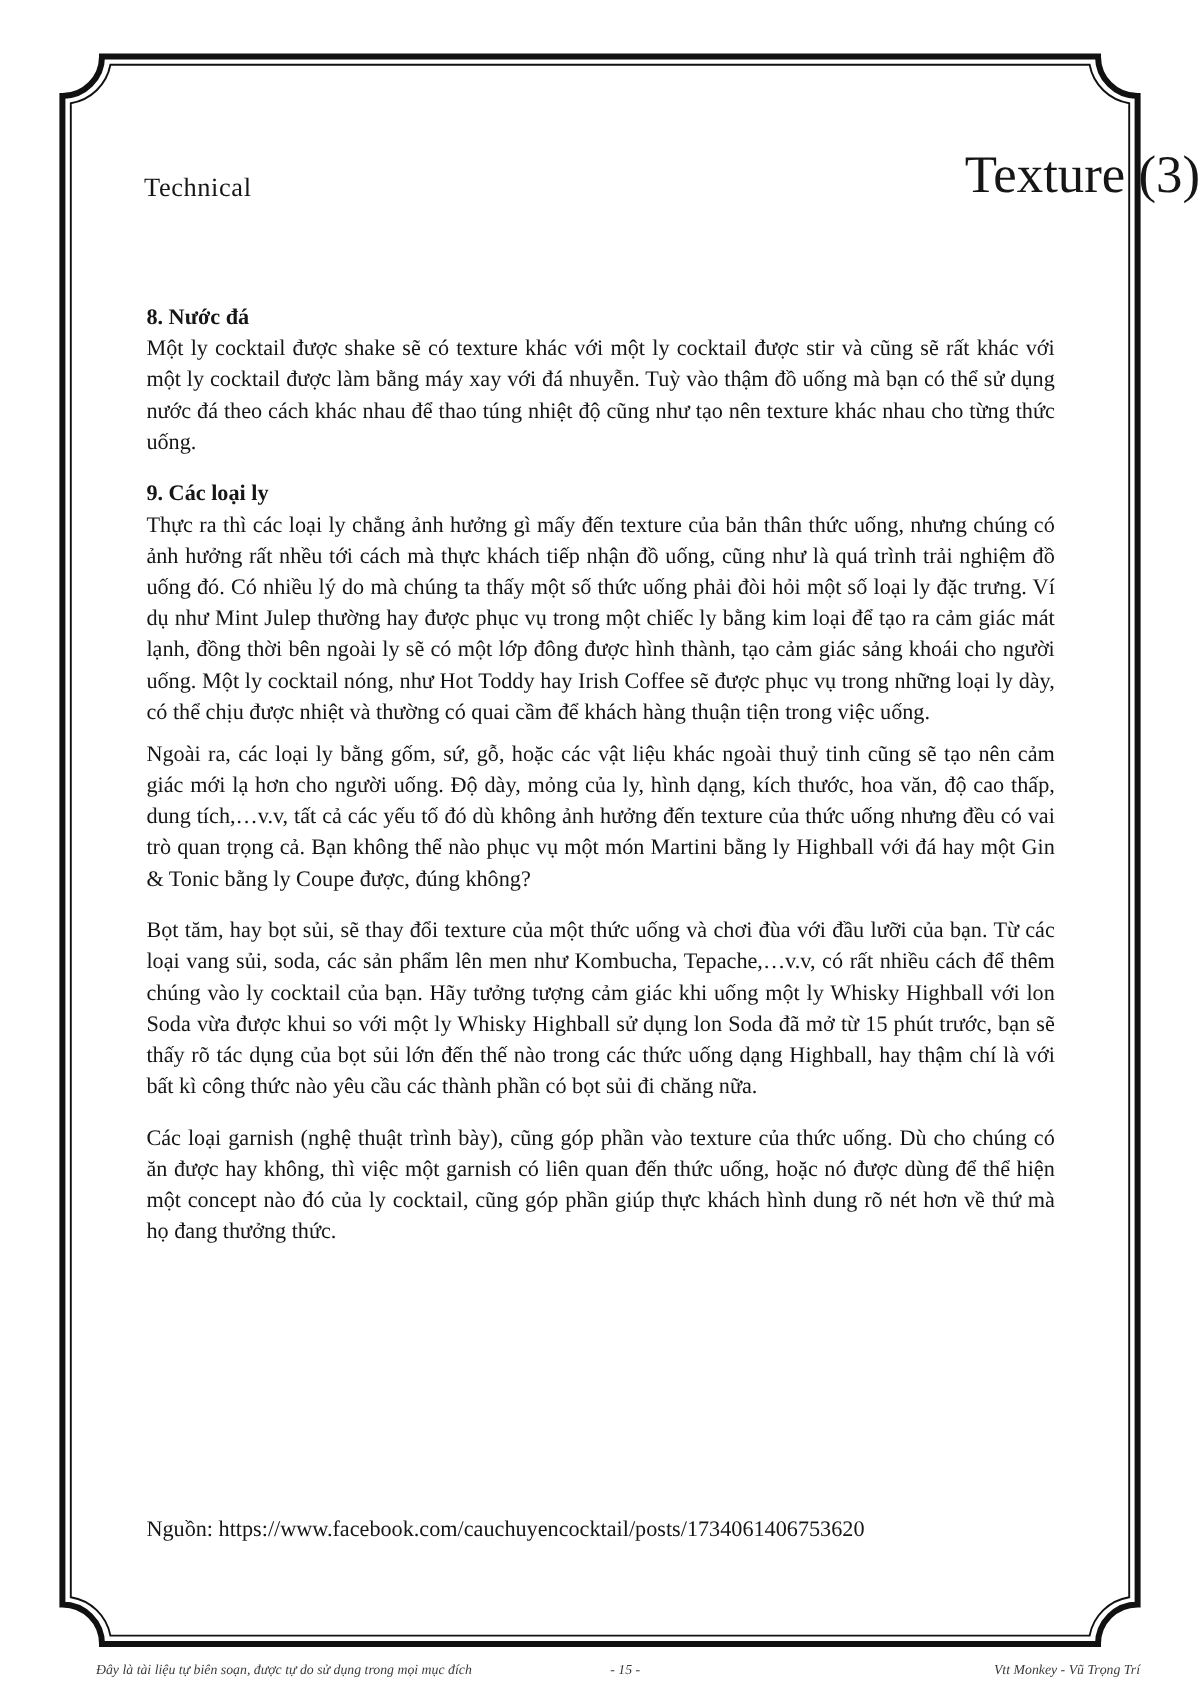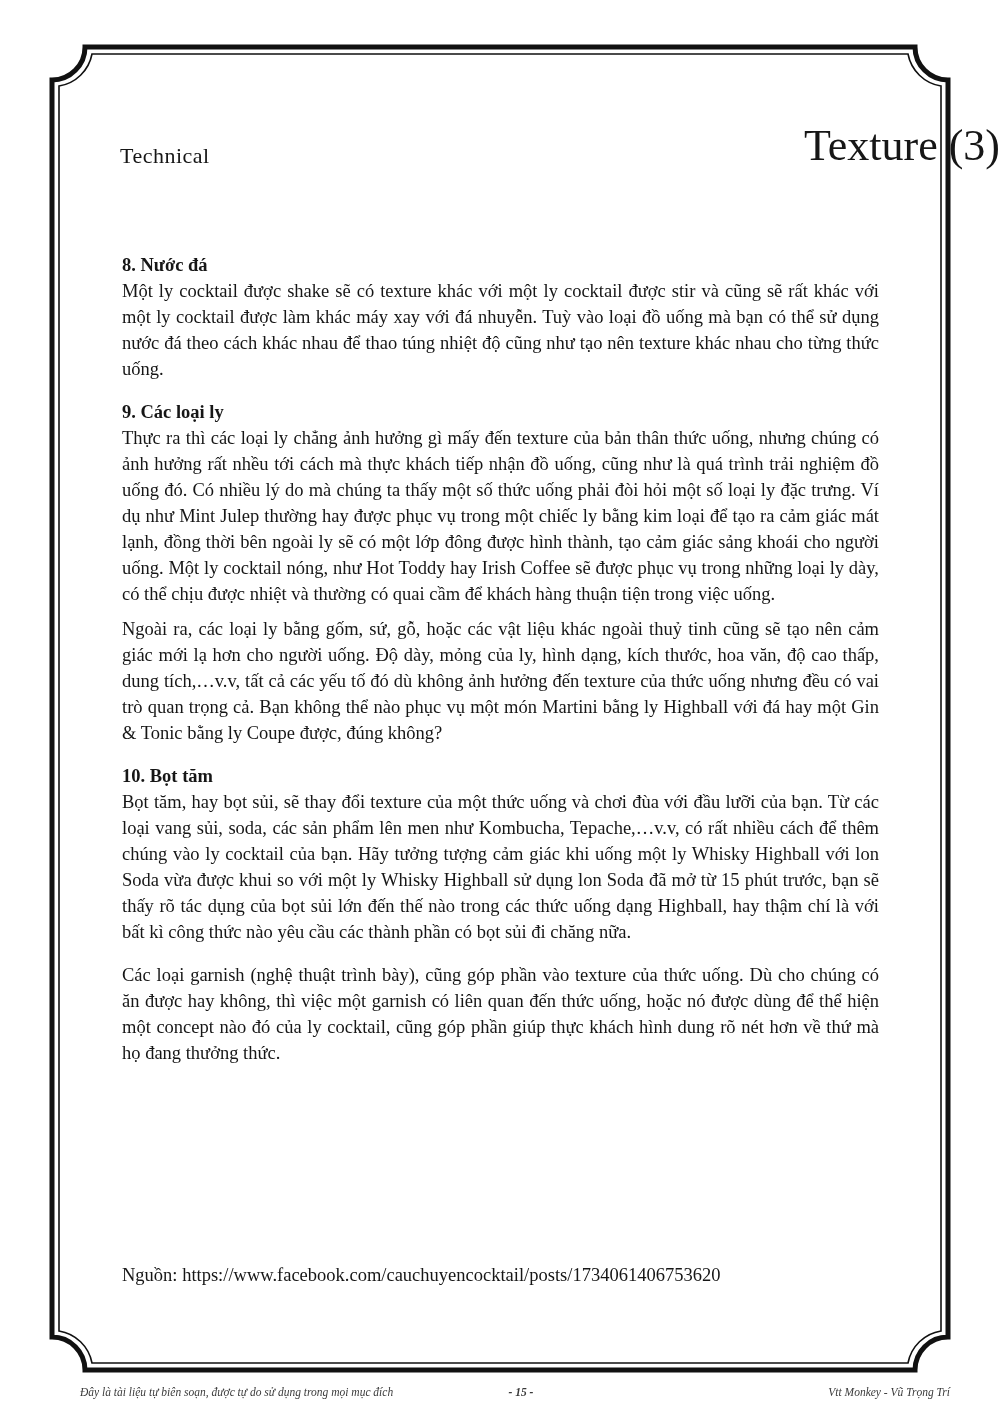--- a/index.html
+++ b/index.html
@@ -59,51 +59,50 @@
   .footer {
     position: absolute;
     left: 80px; right: 38px; top: 1386px;
     height: 16px;
     font-size: 11.5px;
     font-style: italic;
     color: #3a3a3a;
     font-family: "Liberation Serif", serif;
   }
   .f-left  { position: absolute; left: 0; top: 0; }
-  .f-center{ position: absolute; left: 0; right: 0; top: 0; text-align: center; font-weight: bold; }
+  .f-center{ position: absolute; left: 0; right: 0; top: 0; text-align: center; }
   .f-right { position: absolute; right: 12px; top: 0; }
 </style>
 </head>
 <body>
 
 <div class="page">
 
   <svg class="border-svg" viewBox="0 0 1000 1422" xmlns="http://www.w3.org/2000/svg" aria-hidden="true">
     <path d="M 85 47 H 915 A 33 33 0 0 0 948 80 V 1337 A 33 33 0 0 0 915 1370 H 85 A 33 33 0 0 0 52 1337 V 80 A 33 33 0 0 0 85 47 Z" fill="none" stroke="#111111" stroke-width="5"></path>
     <path d="M 92 54 H 908 A 40 40 0 0 0 941 86 V 1331 A 40 40 0 0 0 908 1363 H 92 A 40 40 0 0 0 59 1331 V 86 A 40 40 0 0 0 92 54 Z" fill="none" stroke="#111111" stroke-width="1.6"></path>
   </svg>
 
   <div class="technical">Technical</div>
   <h1 class="title">Texture (3)</h1>
 
   <div class="content">
 
     <section>
       <h3>8. Nước đá</h3>
-      <p>Một ly cocktail được shake sẽ có texture khác với một ly cocktail được stir và cũng sẽ rất khác với một ly cocktail được làm khác máy xay với đá nhuyễn. Tuỳ vào loại đồ uống mà bạn có thể sử dụng nước đá theo cách khác nhau để thao túng nhiệt độ cũng như tạo nên texture khác nhau cho từng thức uống.</p>
+      <p>Một ly cocktail được shake sẽ có texture khác với một ly cocktail được stir và cũng sẽ rất khác với một ly cocktail được làm bằng máy xay với đá nhuyễn. Tuỳ vào thậm đồ uống mà bạn có thể sử dụng nước đá theo cách khác nhau để thao túng nhiệt độ cũng như tạo nên texture khác nhau cho từng thức uống.</p>
     </section>
 
     <section>
       <h3>9. Các loại ly</h3>
       <p>Thực ra thì các loại ly chẳng ảnh hưởng gì mấy đến texture của bản thân thức uống, nhưng chúng có ảnh hưởng rất nhều tới cách mà thực khách tiếp nhận đồ uống, cũng như là quá trình trải nghiệm đồ uống đó. Có nhiều lý do mà chúng ta thấy một số thức uống phải đòi hỏi một số loại ly đặc trưng. Ví dụ như Mint Julep thường hay được phục vụ trong một chiếc ly bằng kim loại để tạo ra cảm giác mát lạnh, đồng thời bên ngoài ly sẽ có một lớp đông được hình thành, tạo cảm giác sảng khoái cho người uống. Một ly cocktail nóng, như Hot Toddy hay Irish Coffee sẽ được phục vụ trong những loại ly dày, có thể chịu được nhiệt và thường có quai cầm để khách hàng thuận tiện trong việc uống.</p>
       <p>Ngoài ra, các loại ly bằng gốm, sứ, gỗ, hoặc các vật liệu khác ngoài thuỷ tinh cũng sẽ tạo nên cảm giác mới lạ hơn cho người uống. Độ dày, mỏng của ly, hình dạng, kích thước, hoa văn, độ cao thấp, dung tích,…v.v, tất cả các yếu tố đó dù không ảnh hưởng đến texture của thức uống nhưng đều có vai trò quan trọng cả. Bạn không thể nào phục vụ một món Martini bằng ly Highball với đá hay một Gin &amp; Tonic bằng ly Coupe được, đúng không?</p>
     </section>
 
     <section>
-      <h3>10. Bọt tăm</h3>
       <p>Bọt tăm, hay bọt sủi, sẽ thay đổi texture của một thức uống và chơi đùa với đầu lưỡi của bạn. Từ các loại vang sủi, soda, các sản phẩm lên men như Kombucha, Tepache,…v.v, có rất nhiều cách để thêm chúng vào ly cocktail của bạn. Hãy tưởng tượng cảm giác khi uống một ly Whisky Highball với lon Soda vừa được khui so với một ly Whisky Highball sử dụng lon Soda đã mở từ 15 phút trước, bạn sẽ thấy rõ tác dụng của bọt sủi lớn đến thế nào trong các thức uống dạng Highball, hay thậm chí là với bất kì công thức nào yêu cầu các thành phần có bọt sủi đi chăng nữa.</p>
     </section>
 
     <section>
       <p>Các loại garnish (nghệ thuật trình bày), cũng góp phần vào texture của thức uống. Dù cho chúng có ăn được hay không, thì việc một garnish có liên quan đến thức uống, hoặc nó được dùng để thể hiện một concept nào đó của ly cocktail, cũng góp phần giúp thực khách hình dung rõ nét hơn về thứ mà họ đang thưởng thức.</p>
     </section>
 
   </div>
 
   <div class="source"><span>Nguồn: </span><span>https://www.facebook.com/cauchuyencocktail/posts/1734061406753620</span></div>

